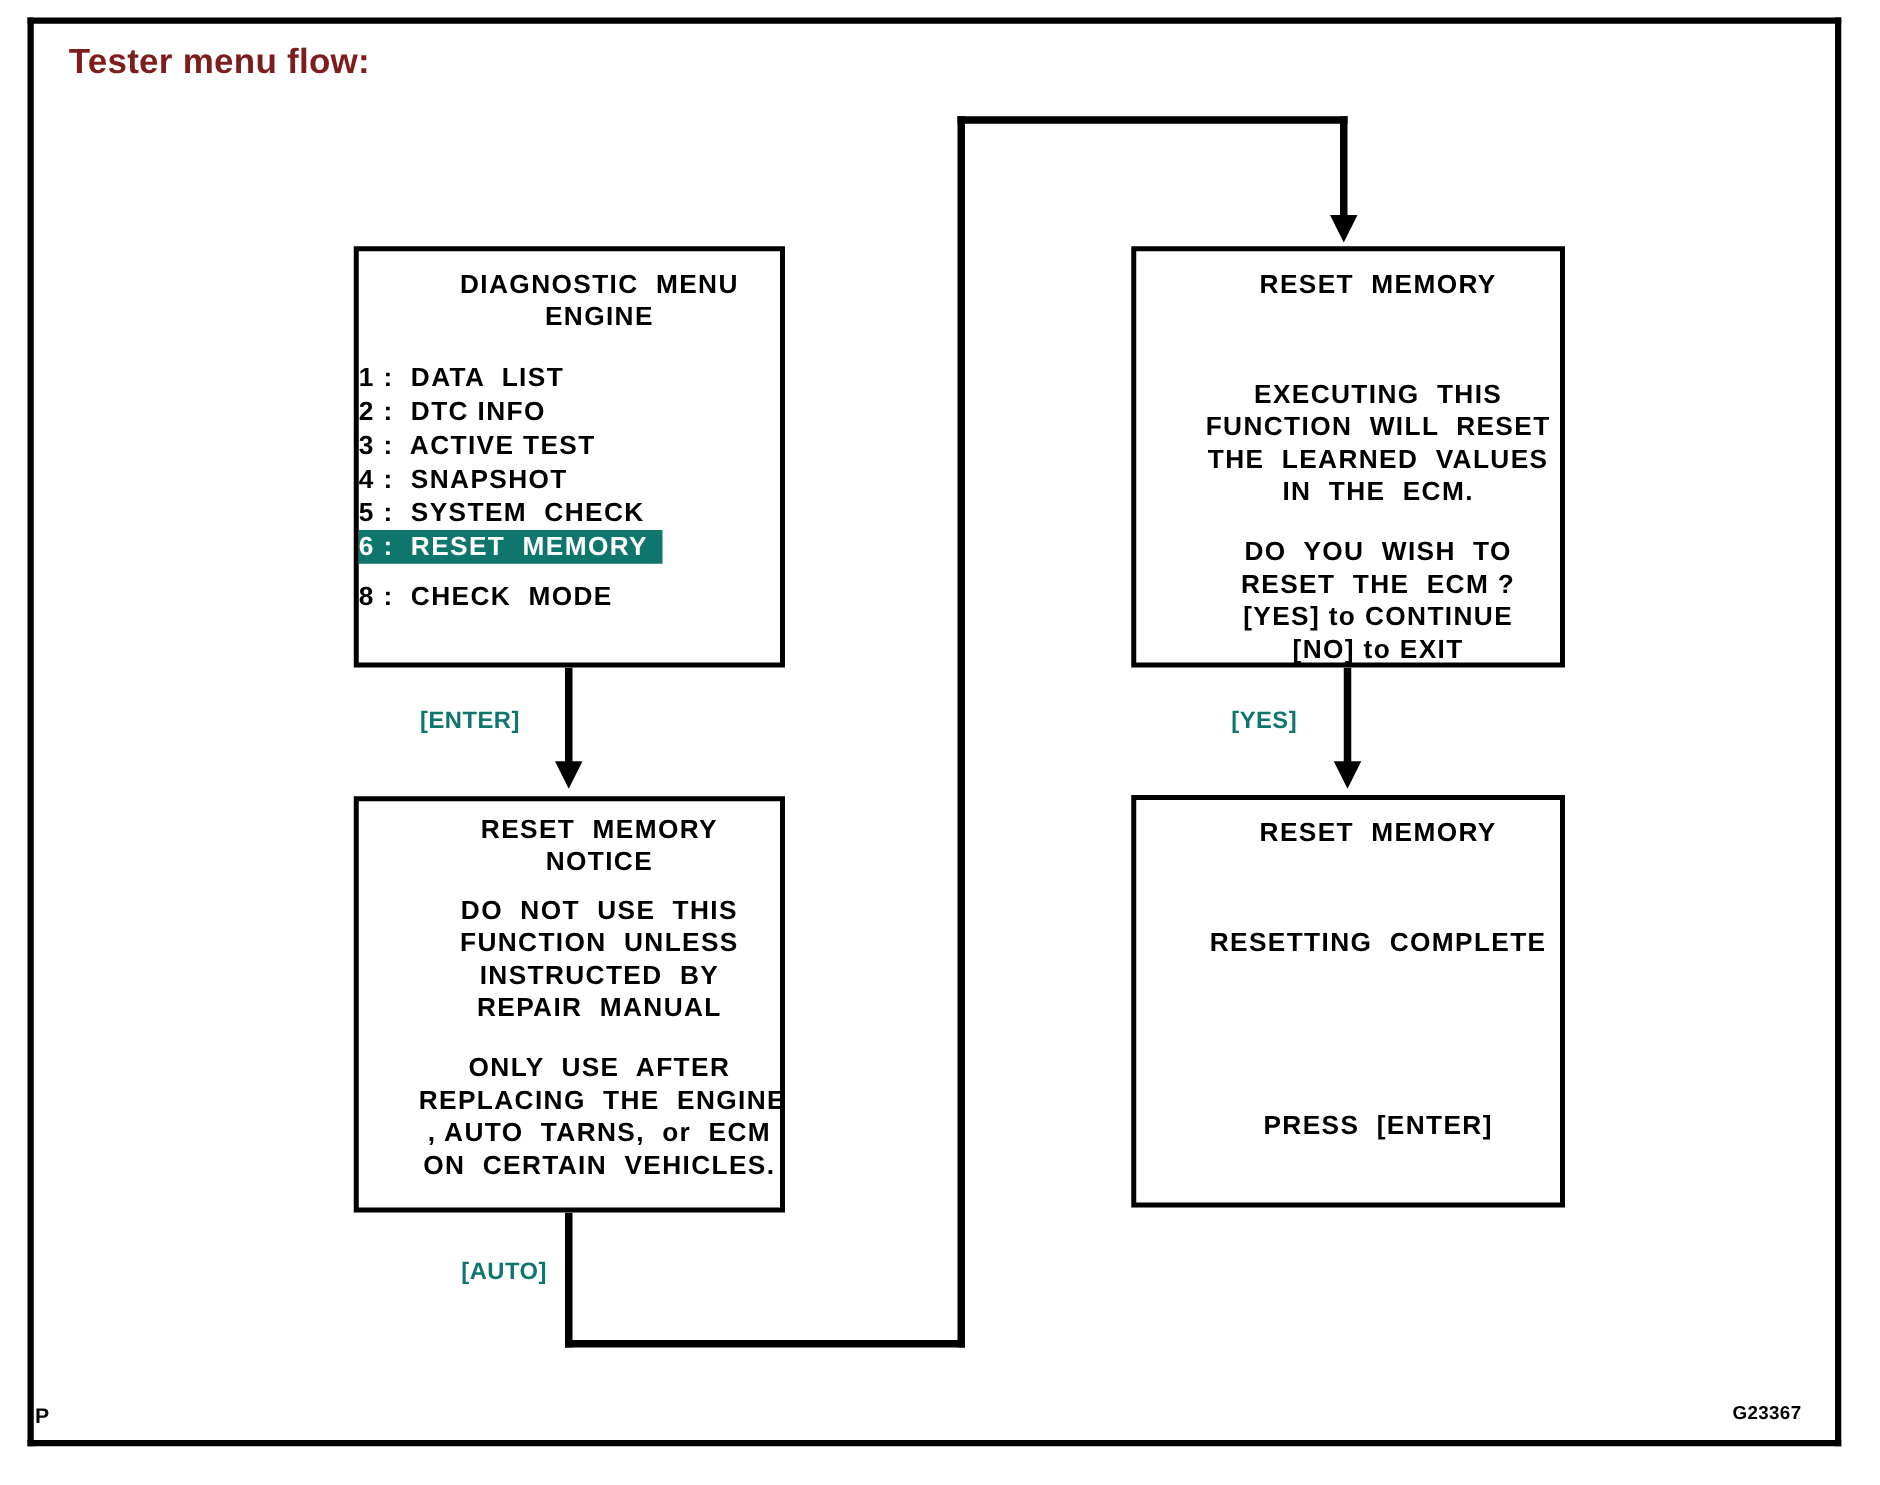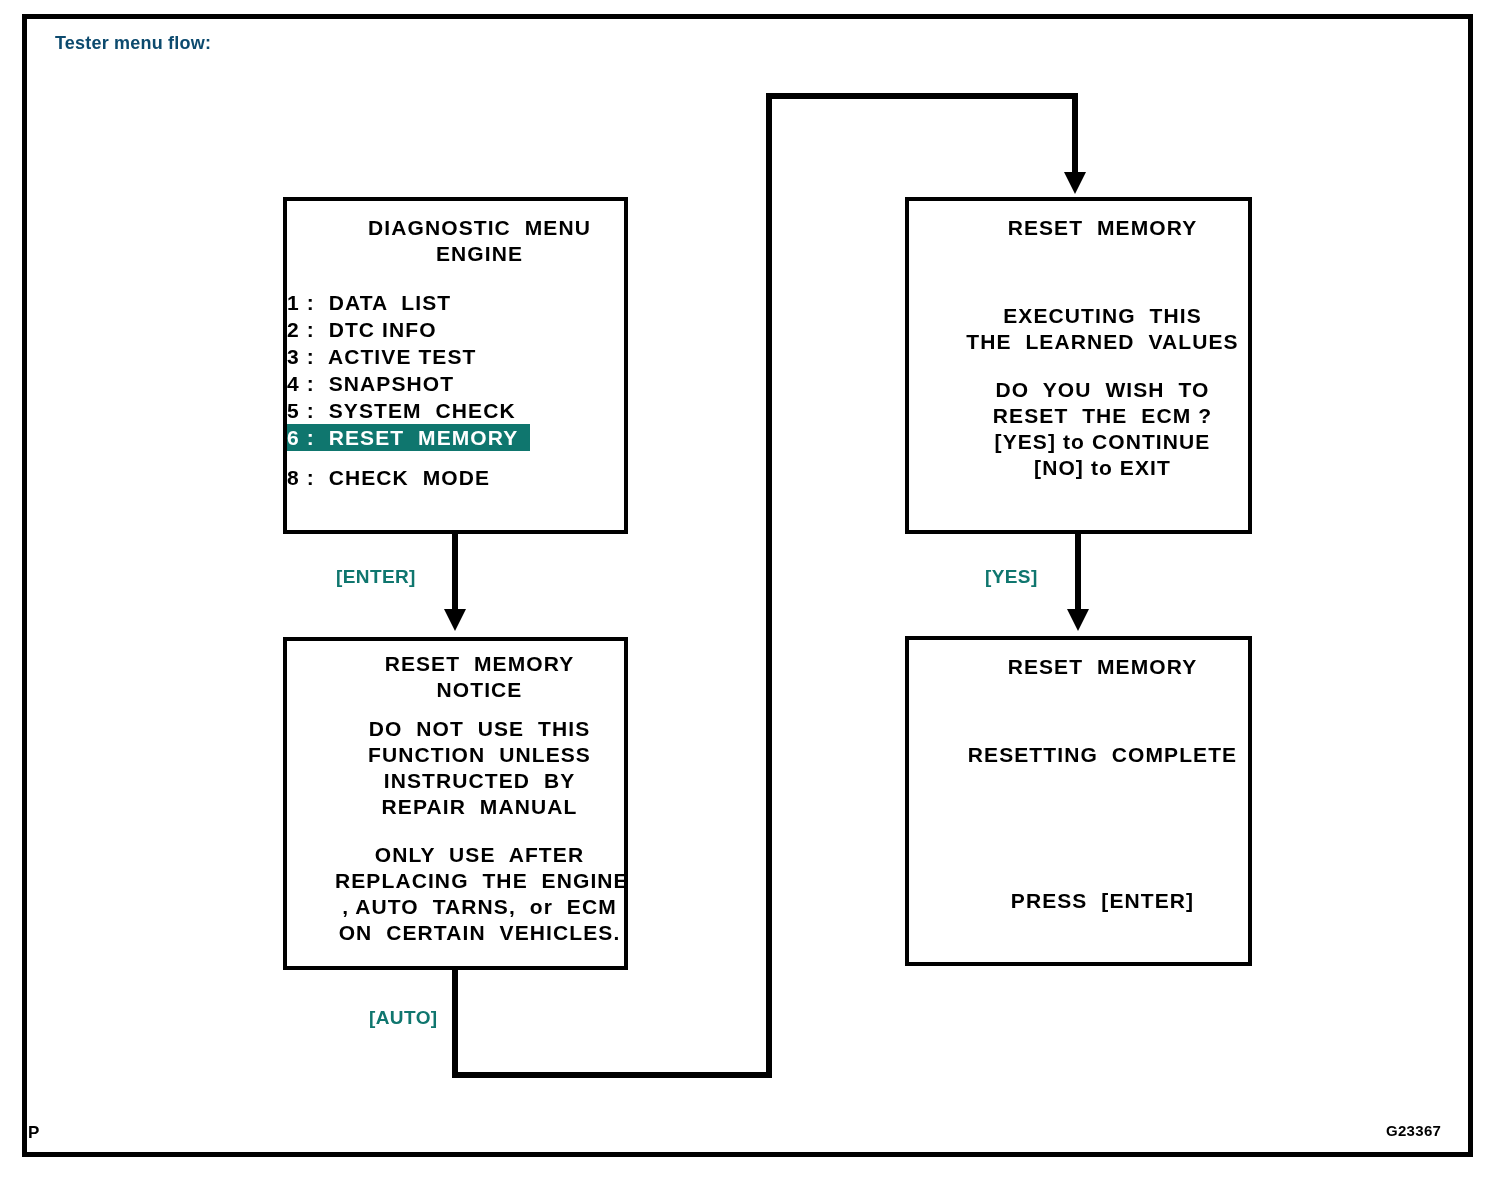--- a/index.html
+++ b/index.html
@@ -20,24 +20,24 @@
   .frame-top    { position: absolute; left: 22px;   top: 14px;   width: 1451px; height: 5px;  background: #000; }
   .frame-left   { position: absolute; left: 22px;   top: 14px;   width: 5px;   height: 1143px; background: #000; }
   .frame-right  { position: absolute; left: 1468px; top: 14px;   width: 5px;   height: 1143px; background: #000; }
   .frame-bot-l  { position: absolute; left: 22px;   top: 1152px; width: 726px; height: 5px;  background: #000; }
   .frame-bot-r  { position: absolute; left: 748px;  top: 1152px; width: 725px; height: 5px;  background: #000; }
 
   .page-title {
     position: absolute;
     left: 55px;
     top: 33px;
-    font-size: 18px;
+    font-size: 28px;
     font-weight: bold;
     letter-spacing: 0.2px;
-    color: #0c4a6e;
+    color: #7f1d1d;
     white-space: nowrap;
   }
 
   .corner-mark {
     position: absolute;
     left: 28px;
     top: 1124px;
     font-size: 17px;
     font-weight: bold;
     color: #000;
@@ -166,21 +166,23 @@
     <div class="screen-line">ONLY  USE  AFTER</div>
     <div class="screen-line">REPLACING  THE  ENGINE</div>
     <div class="screen-line">, AUTO  TARNS,  or  ECM</div>
     <div class="screen-line">ON  CERTAIN  VEHICLES.</div>
   </div>
 
   <div class="screen" style="left:905px; top:197px; width:347px; height:337px; padding-top:14px;">
     <div class="screen-line">RESET  MEMORY</div>
     <div class="screen-line gap-lg"></div>
     <div class="screen-line">EXECUTING  THIS</div>
+    <div class="screen-line">FUNCTION  WILL  RESET</div>
     <div class="screen-line">THE  LEARNED  VALUES</div>
+    <div class="screen-line">IN  THE  ECM.</div>
     <div class="screen-line gap"></div>
     <div class="screen-line">DO  YOU  WISH  TO</div>
     <div class="screen-line">RESET  THE  ECM ?</div>
     <div class="screen-line">[YES] to CONTINUE</div>
     <div class="screen-line">[NO] to EXIT</div>
   </div>
 
   <div class="screen" style="left:905px; top:636px; width:347px; height:330px; padding-top:14px;">
     <div class="screen-line">RESET  MEMORY</div>
     <div class="screen-line gap-lg"></div>

